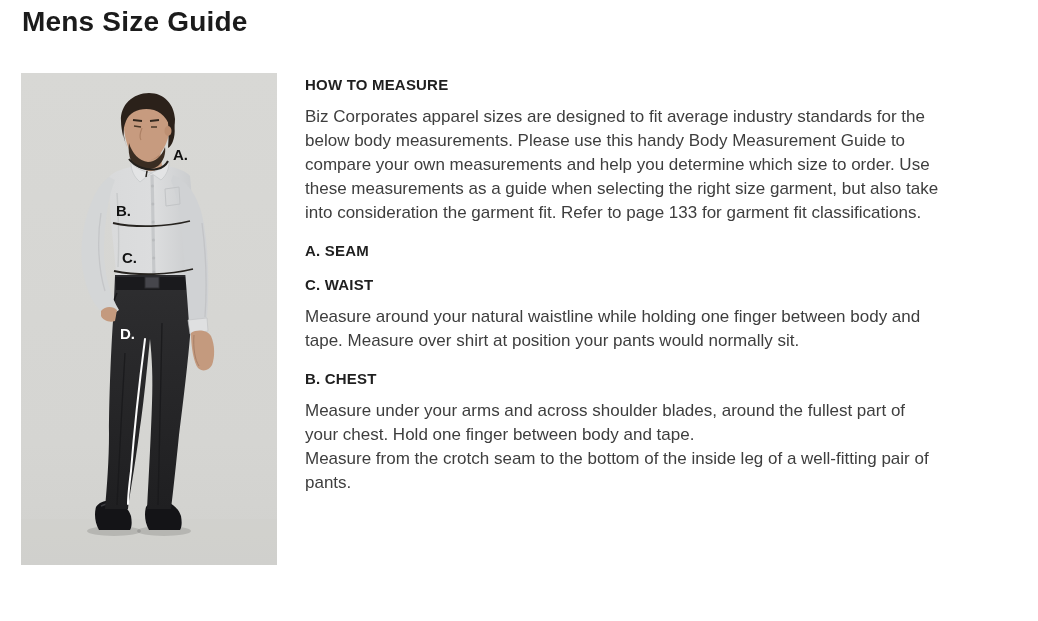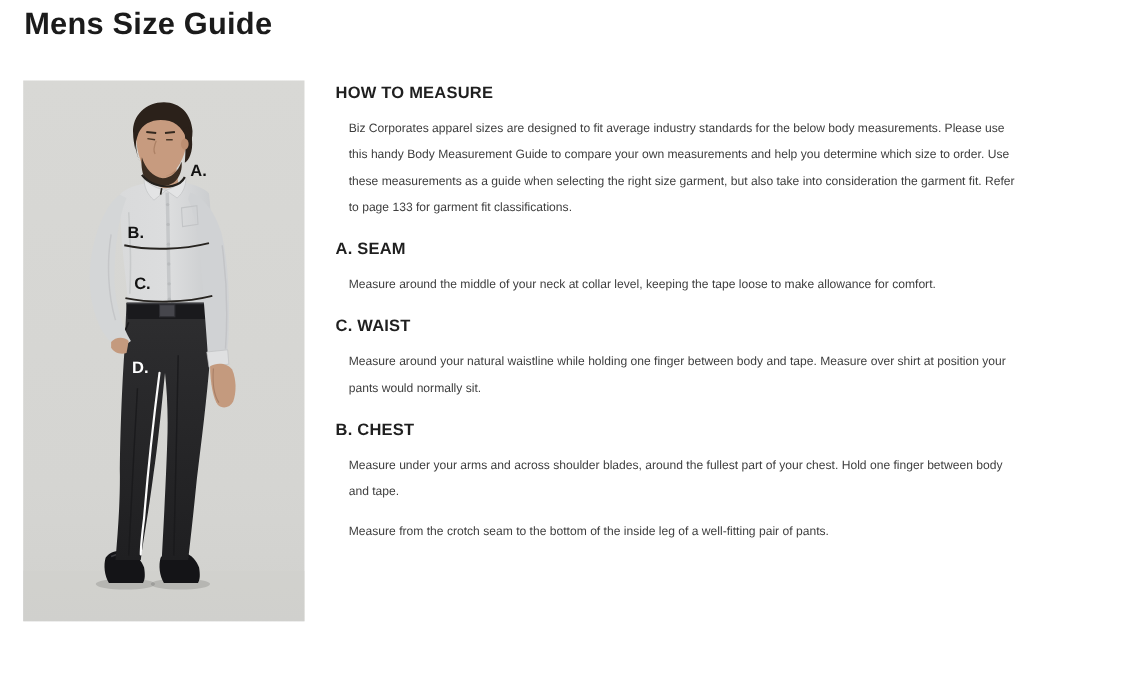--- a/index.html
+++ b/index.html
@@ -19,21 +19,21 @@
   }
   figure.photo{margin:0;width:256px;height:492px;flex:0 0 auto;}
   figure.photo svg{display:block;}
   .text-col{width:636px;padding-top:3px;}
   .section h2{
     margin:0 0 12px 0;
     font-size:15px;font-weight:700;color:#1f1f1f;letter-spacing:.2px;
   }
   .section + .section h2{margin-top:17px;}
   .section p{
-    margin:12px;font-size:11px;line-height:24px;color:#3e3e3e;
+    margin:0;font-size:17px;line-height:24px;color:#3e3e3e;
   }
   .fig-label{font-family:"Liberation Sans",sans-serif;font-weight:700;font-size:15px;}
 </style>
 </head>
 <body>
 
 <div class="page">
 
   <h1 class="page-title">Mens Size Guide</h1>
 
@@ -141,21 +141,20 @@
 
     <div class="text-col">
 
       <div class="section">
         <h2>HOW TO MEASURE</h2>
         <p>Biz Corporates apparel sizes are designed to fit average industry standards for the below body measurements. Please use this handy Body Measurement Guide to compare your own measurements and help you determine which size to order. Use these measurements as a guide when selecting the right size garment, but also take into consideration the garment fit. Refer to page 133 for garment fit classifications.</p>
       </div>
 
       <div class="section">
         <h2>A. SEAM</h2>
-        <p>Measure around the middle of your neck at collar level, keeping the tape loose to make allowance for comfort.</p>
       </div>
 
       <div class="section">
         <h2>C. WAIST</h2>
         <p>Measure around your natural waistline while holding one finger between body and tape. Measure over shirt at position your pants would normally sit.</p>
       </div>
 
       <div class="section">
         <h2>B. CHEST</h2>
         <p>Measure under your arms and across shoulder blades, around the fullest part of your chest. Hold one finger between body and tape.</p>

